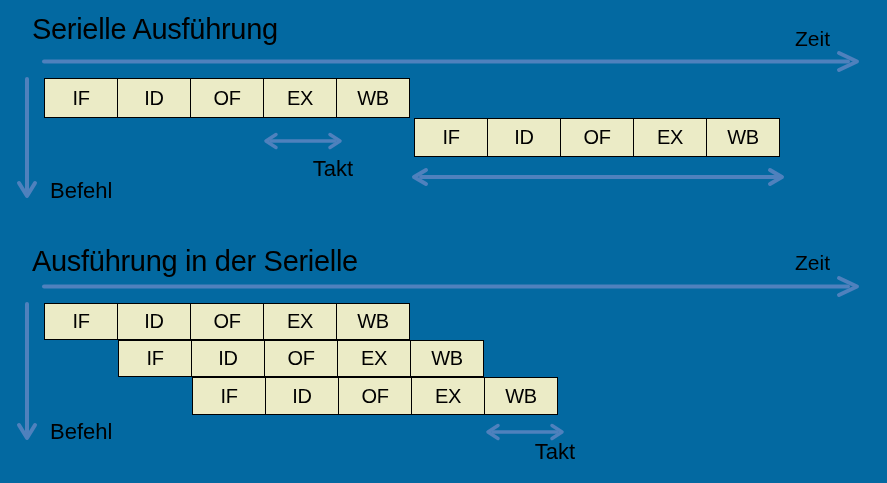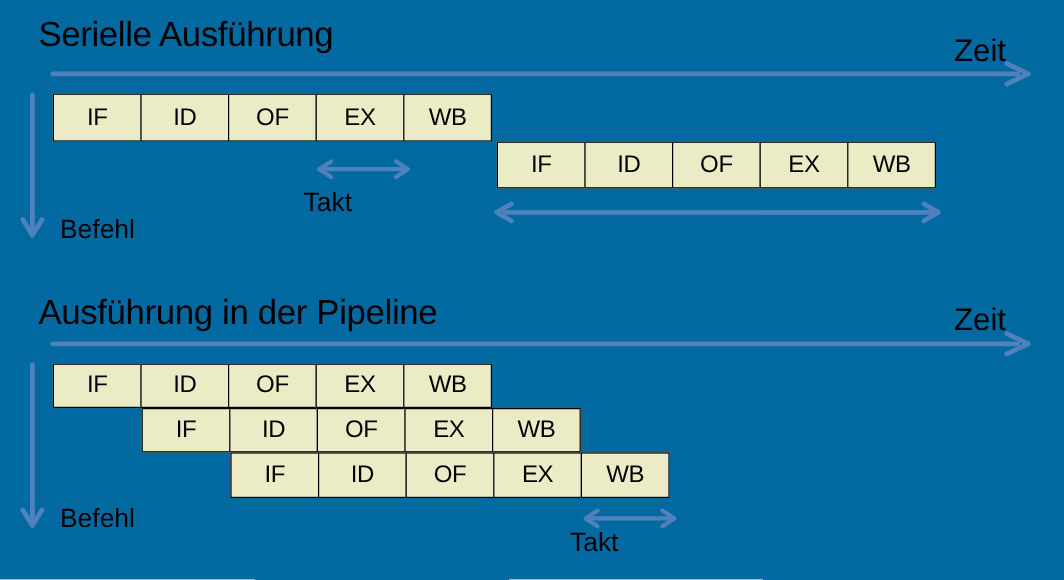--- a/index.html
+++ b/index.html
@@ -1,23 +1,23 @@
 <!DOCTYPE html>
 <html><head>
 <meta charset="utf-8">
 <style>
   html,body{margin:0;padding:0;background:#fff;}
   #stage{
     position:relative;width:887px;height:483px;background:#0369a1;
     font-family:"Liberation Sans", sans-serif;color:#000;overflow:hidden;
   }
   .title{position:absolute;font-size:29px;letter-spacing:-0.3px;white-space:nowrap;}
-  .zeit{position:absolute;font-size:26px;white-space:nowrap;}
+  .zeit{position:absolute;font-size:21px;white-space:nowrap;}
   .label{position:absolute;font-size:22px;white-space:nowrap;}
-  .label.centered{text-align:left;white-space:nowrap;}
+  .label.centered{text-align:right;white-space:nowrap;}
   .row{position:absolute;display:flex;}
   .cell{
     box-sizing:border-box;width:74px;border:1px solid #000;background:#EBEBC6;
     display:flex;align-items:center;justify-content:center;
     font-size:20px;letter-spacing:-0.3px;
   }
   .cell + .cell{margin-left:-1px;}
   .row.h40 .cell{height:40px;}
   .row.h39 .cell{height:39px;}
   .row.h37 .cell{height:37px;}
@@ -89,21 +89,21 @@
     <div class="cell">OF</div>
     <div class="cell">EX</div>
     <div class="cell">WB</div>
   </div>
 
   <div class="label centered" style="left:253px;top:156px;width:100px;">Takt</div>
 
   <div class="label" style="left:50px;top:178px;">Befehl</div>
 
 
-  <div class="title" style="left:32px;top:245px;">Ausführung in der Pipeline</div>
+  <div class="title" style="left:32px;top:245px;">Ausführung in der Serielle</div>
 
   <div class="zeit" style="left:795px;top:251px;">Zeit</div>
 
   <div class="row h37" style="left:44px;top:303px;">
     <div class="cell">IF</div>
     <div class="cell">ID</div>
     <div class="cell">OF</div>
     <div class="cell">EX</div>
     <div class="cell">WB</div>
   </div>

